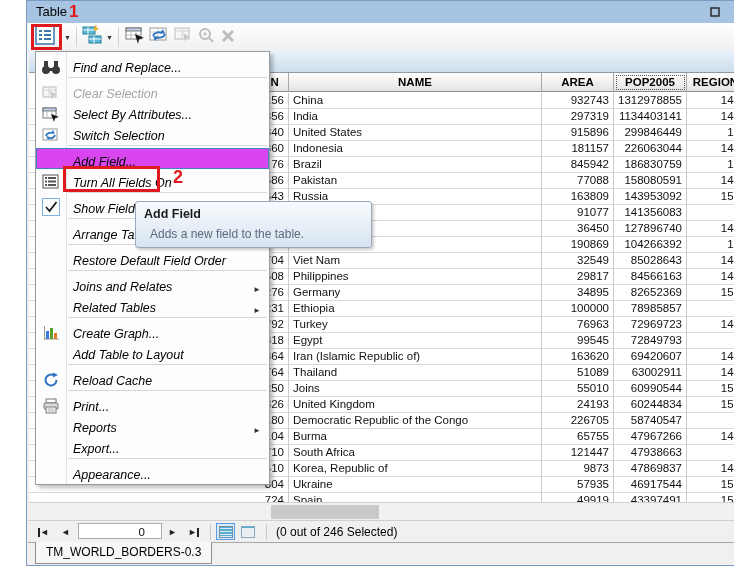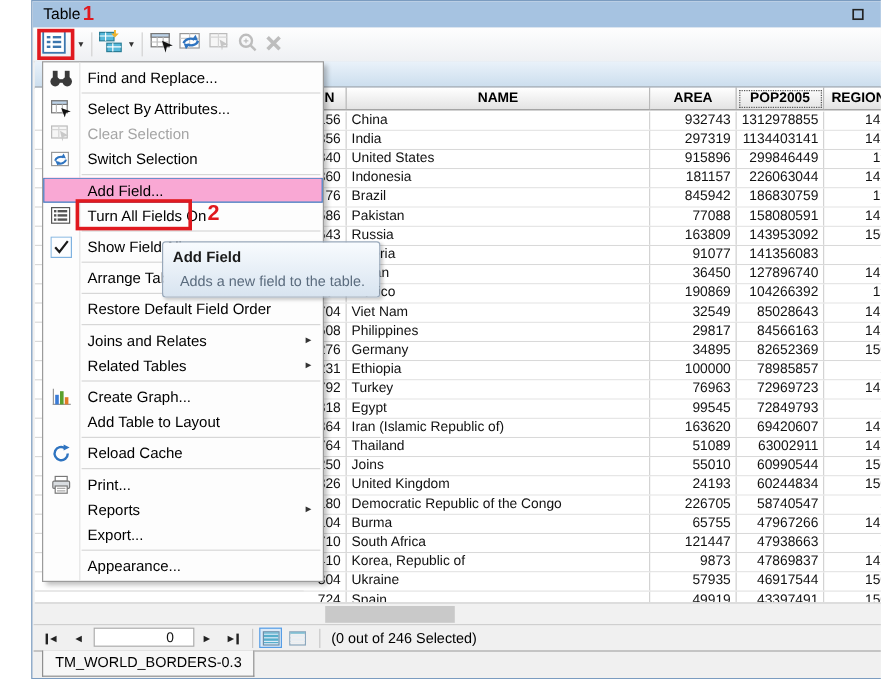--- a/index.html
+++ b/index.html
@@ -72,29 +72,29 @@
   .vlines span{display:block;height:1.5px;background:#56aecb;}
   .sel-text{position:absolute;left:248px;top:4px;font-size:12px;color:#000;}
   
   .tabbar{position:absolute;left:1px;top:541px;width:732px;height:24px;background:#f0f0f0;border-top:1px solid #a8a8a8;text-align:center;}
   .sheet-tab{position:absolute;left:7px;top:-1px;height:21px;padding:0 10px;background:#f7f7f7;
              border:1px solid #8f8f8f;border-top:none;font-size:12px;line-height:20px;color:#000;}
   
   .menu{position:absolute;left:8px;top:50px;width:235px;background:#fdfdfd;border:1px solid #9b9b9b;
         box-shadow:3px 3px 4px rgba(0,0,0,0.25);padding:2px 0;z-index:50;box-sizing:border-box;}
   .menu::before{content:"";position:absolute;left:30px;top:0;bottom:0;width:1px;background:#e4e4e4;}
-  .menu-item{position:relative;height:21px;display:flex;align-items:center;font-size:12.5px;color:#000;}
+  .menu-item{position:relative;height:21px;display:flex;align-items:flex-end;font-size:12.5px;color:#000;font-style:italic;}
   .menu-item .gutter{width:30px;display:flex;align-items:center;justify-content:center;flex:none;}
   .menu-item .mlabel{padding-left:7px;white-space:nowrap;}
   .menu-item .marrow{position:absolute;right:8px;font-size:8px;color:#333;}
   .menu-item.disabled{color:#a5a5a5;}
-  .menu-item.highlighted{background:#f9a8d4;box-shadow:inset 0 0 0 1px #3d85c6;}
+  .menu-item.highlighted{background:#d946ef;box-shadow:inset 0 0 0 1px #3d85c6;}
   .msep{height:1px;background:#d7d7d7;margin:2px 2px 2px 32px;}
   
-  .tooltip{position:absolute;left:108px;top:200px;width:182px;height:47px;z-index:60;
+  .tooltip{position:absolute;left:108px;top:200px;width:237px;height:47px;z-index:60;
            background:linear-gradient(#f8fbfe,#d8e4f0);border:1px solid #98a8ba;border-radius:3px;
            box-shadow:2px 2px 3px rgba(0,0,0,0.2);box-sizing:border-box;}
   .tt-title{position:absolute;left:8px;top:5px;font-size:12.5px;font-weight:bold;color:#1b1b1b;}
   .tt-desc{position:absolute;left:14px;top:25px;font-size:12px;color:#5a6b7d;}
   
   .redbox{position:absolute;border:3px solid #e0191f;z-index:70;box-sizing:border-box;}
   .box1{left:4px;top:23px;width:31px;height:26px;}
   .box2{left:36px;top:165px;width:97px;height:26px;}
   .step2{position:absolute;left:146px;top:166px;font-size:18px;font-weight:bold;color:#e0191f;z-index:70;}
 </style>
@@ -450,42 +450,42 @@
               <rect x="3" y="2" width="4" height="6" fill="#3a3a3a"></rect>
               <rect x="13" y="2" width="4" height="6" fill="#3a3a3a"></rect>
               <circle cx="5" cy="11" r="4" fill="#3a3a3a"></circle>
               <circle cx="15" cy="11" r="4" fill="#3a3a3a"></circle>
               <rect x="8" y="9" width="4" height="3" fill="#3a3a3a"></rect>
             </svg>
           </span>
           <span class="mlabel">Find and Replace...</span>
         </div>
         <div class="msep"></div>
+        <div class="menu-item disabled">
+          <span class="gutter">
+            <svg width="18" height="15">
+              <rect x="1" y="1" width="13" height="10" fill="#f6f6f6" stroke="#bbb"></rect>
+              <line x1="1" y1="4" x2="14" y2="4" stroke="#d5d5d5"></line>
+              <line x1="7" y1="1" x2="7" y2="11" stroke="#d5d5d5"></line>
+              <path d="M8 5 l7 4 -4 1 -1 4 z" fill="#c9c9c9"></path>
+            </svg>
+          </span>
+          <span class="mlabel">Clear Selection</span>
+        </div>
         <div class="menu-item">
           <span class="gutter">
             <svg width="18" height="15">
               <rect x="1" y="1" width="13" height="10" fill="#fff" stroke="#777"></rect>
               <rect x="1" y="1" width="13" height="3" fill="#bcd2e8" stroke="#777"></rect>
               <line x1="5" y1="4" x2="5" y2="11" stroke="#bbb"></line>
               <line x1="10" y1="4" x2="10" y2="11" stroke="#bbb"></line>
               <path d="M9 7 L17 10 L13 11 L12 15 Z" fill="#111"></path>
             </svg>
           </span>
           <span class="mlabel">Select By Attributes...</span>
-        </div>
-        <div class="menu-item disabled">
-          <span class="gutter">
-            <svg width="18" height="15">
-              <rect x="1" y="1" width="13" height="10" fill="#f6f6f6" stroke="#bbb"></rect>
-              <line x1="1" y1="4" x2="14" y2="4" stroke="#d5d5d5"></line>
-              <line x1="7" y1="1" x2="7" y2="11" stroke="#d5d5d5"></line>
-              <path d="M8 5 l7 4 -4 1 -1 4 z" fill="#c9c9c9"></path>
-            </svg>
-          </span>
-          <span class="mlabel">Clear Selection</span>
         </div>
         <div class="menu-item">
           <span class="gutter">
             <svg width="18" height="16">
               <rect x="1" y="2" width="14" height="11" fill="#fff" stroke="#999"></rect>
               <path d="M4 9 a5 4 0 0 1 7 -3" fill="none" stroke="#2f74c0" stroke-width="1.8"></path>
               <path d="M11 3 l2 4 -4 -1 z" fill="#2f74c0"></path>
               <path d="M13 8 a5 4 0 0 1 -7 3" fill="none" stroke="#2f74c0" stroke-width="1.8"></path>
               <path d="M6 13 l-2 -4 4 1 z" fill="#2f74c0"></path>
             </svg>

